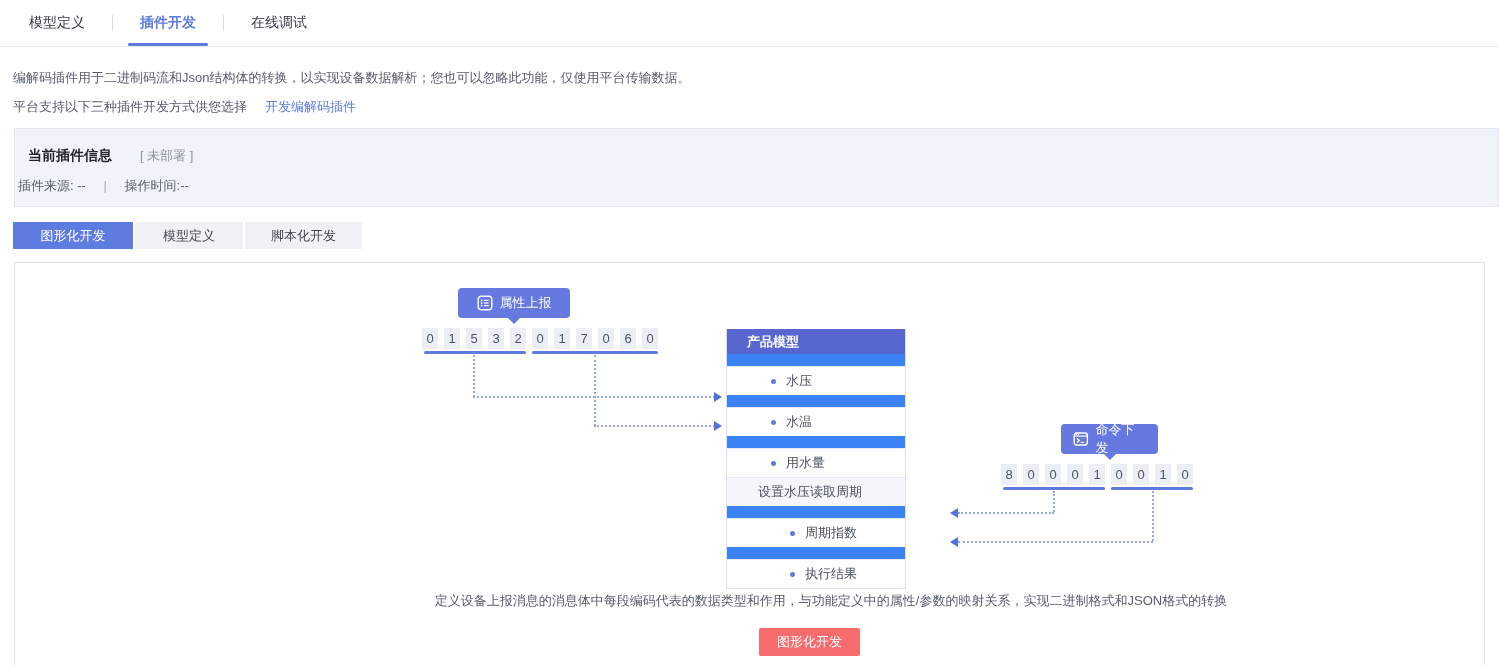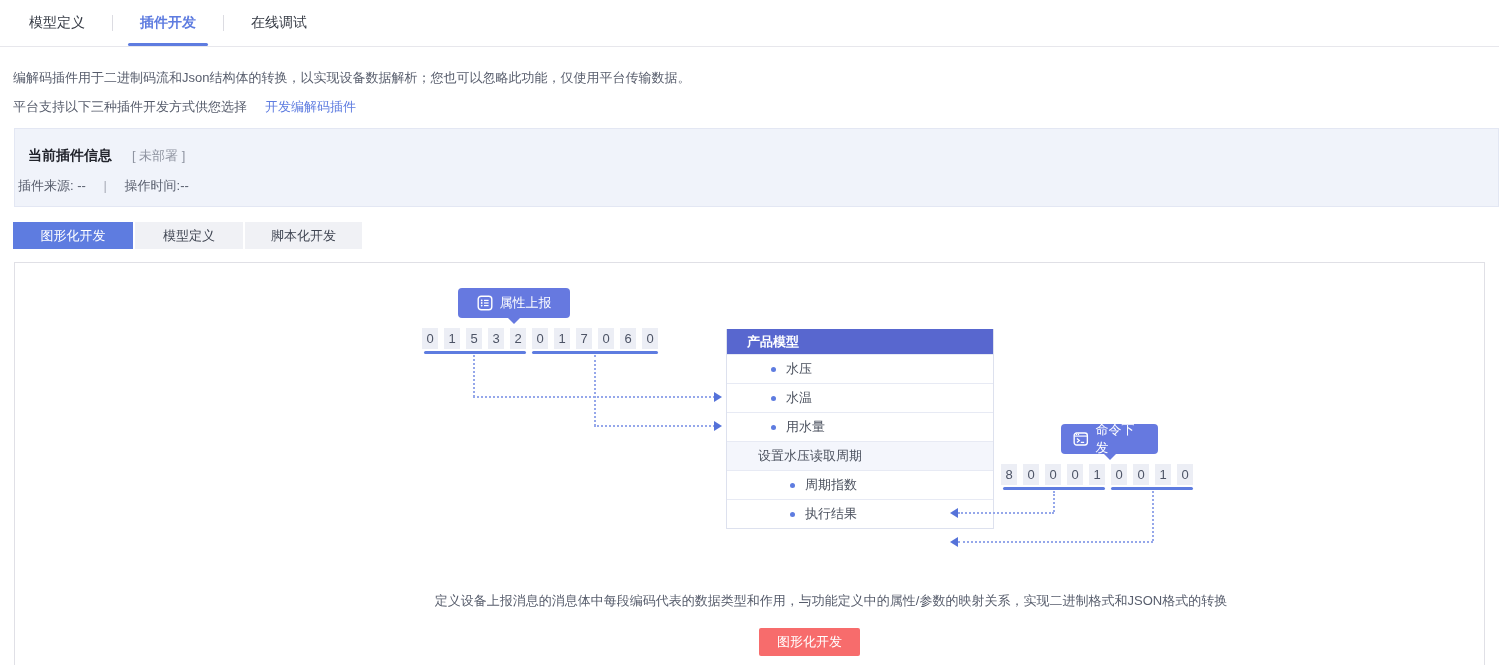--- a/index.html
+++ b/index.html
@@ -40,21 +40,21 @@
   
   .intro-line1{position:absolute;left:13px;top:69px;font-size:13px;color:var(--text);}
   .intro-line2{position:absolute;left:13px;top:98px;font-size:13px;color:var(--text);}
   .intro-link{color:var(--accent);margin-left:18px;cursor:pointer;text-decoration:none;margin-top:48px;}
 
   
   .info-box{position:absolute;left:14px;top:128px;width:1485px;height:79px;
     background:var(--info-bg);border:1px solid var(--info-border);}
   .info-title-row{position:absolute;left:13px;top:18px;font-size:14px;}
   .info-title{font-weight:bold;color:#22242c;}
-  .info-status{color:#8f94a1;font-size:13px;margin-left:16px;}
+  .info-status{color:#8f94a1;font-size:13px;margin-left:24px;}
   .info-meta-row{position:absolute;left:3px;top:48px;font-size:13px;color:var(--text);}
   .info-pipe{margin:0 14px;color:#a9adb8;}
 
   
   .dev-tabs{position:absolute;left:13px;top:222px;display:flex;}
   .dev-tab{height:27px;line-height:27px;text-align:center;font-size:13px;cursor:pointer;
     background:var(--devtab-bg);color:var(--devtab-text);margin-right:2px;}
   .dev-tab.active{background:var(--accent);color:#fff;}
   .dev-tab.w1{width:120px;}.dev-tab.w2{width:108px;}.dev-tab.w3{width:117px;}
 
@@ -79,31 +79,31 @@
   .seg-underline{position:absolute;height:3px;border-radius:2px;background:var(--accent);}
 
   .conn-v{position:absolute;width:0;border-left:2px dotted var(--connector);}
   .conn-h{position:absolute;height:0;border-top:2px dotted var(--connector);}
   .arrow-right{position:absolute;width:0;height:0;
     border-left:8px solid var(--arrow);border-top:5px solid transparent;border-bottom:5px solid transparent;}
   .arrow-left{position:absolute;width:0;height:0;
     border-right:8px solid var(--arrow);border-top:5px solid transparent;border-bottom:5px solid transparent;}
 
   
-  .model-table{position:absolute;left:711px;top:66px;width:268px;
+  .model-table{position:absolute;left:711px;top:66px;width:180px;
     border:1px solid var(--table-border);border-top:none;background:#3b82f6;}
   .model-header{height:25px;line-height:25px;background:var(--table-header);color:#fff;
     font-size:13px;font-weight:bold;padding-left:20px;}
   .model-row{height:29px;display:flex;align-items:center;font-size:13px;color:#4b515e;
     border-top:1px solid var(--row-border);background:#fff;}
   .model-row.section{background:var(--section-bg);padding-left:31px;border-top:none;}
   .model-row.section.second{border-top:1px solid var(--row-border);}
   .model-row .bullet{width:5px;height:5px;border-radius:50%;background:var(--accent);
     margin-right:10px;flex:0 0 auto;}
-  .model-row.item{padding-left:44px;}
+  .model-row.item{padding-left:44px;margin-top:12px;}
   .model-row.item.deep{padding-left:63px;}
 
   .caption{position:absolute;left:416px;top:329px;width:800px;text-align:center;
     font-size:13px;color:var(--text);}
   .action-btn{position:absolute;left:744px;top:365px;width:101px;height:28px;
     background:var(--red);color:#fff;font-size:13px;border:none;border-radius:2px;cursor:pointer;}
 </style>
 </head>
 <body>
 

